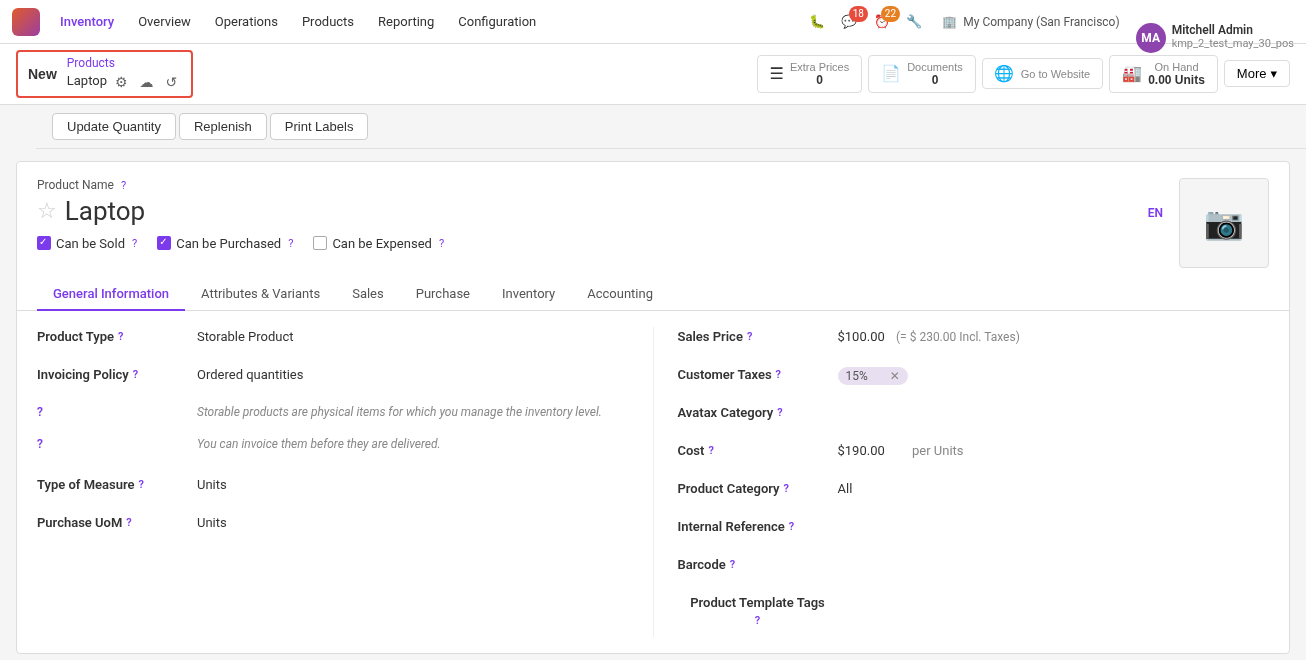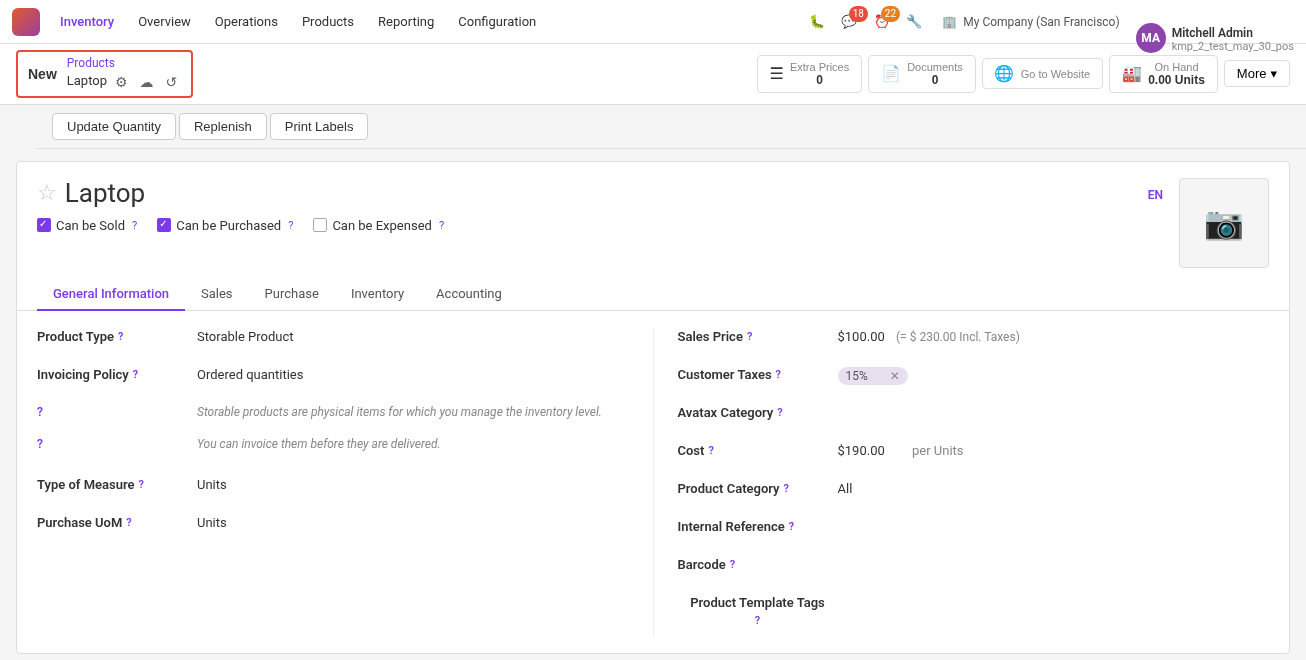--- a/index.html
+++ b/index.html
@@ -107,21 +107,21 @@
       <span>⏰</span>
       <span class="badge badge-orange">22</span>
     </div>
     <div class="topnav-icon-btn">
       <span>🔧</span>
     </div>
     <div class="company-info">
       <span>🏢</span>
       <span>My Company (San Francisco)</span>
     </div>
-    <div style="display:flex;align-items:flex-end;gap:6px;cursor:pointer;margin-top:32px;">
+    <div style="display:flex;align-items:flex-start;gap:6px;cursor:pointer;margin-top:32px;">
       <div class="user-avatar">MA</div>
       <div class="user-info">
         <div class="user-name">Mitchell Admin</div>
         <div class="user-sub">kmp_2_test_may_30_pos</div>
       </div>
     </div>
   </div>
 </div>
 
 <div class="toolbar">
@@ -177,20 +177,24 @@
   <button class="action-btn">Update Quantity</button>
   <button class="action-btn">Replenish</button>
   <button class="action-btn">Print Labels</button>
 </div>
 
 <div class="main">
   <div class="card">
 
     <div class="product-header">
       <div class="product-header-left">
+        <div class="product-name-label">
+          <span>Product Name</span>
+          <span class="help">?</span>
+        </div>
         <div class="star-name">
           <span class="star">☆</span>
           <span class="product-title">Laptop</span>
           <span class="lang-btn">EN</span>
         </div>
         <div class="checkboxes">
           <label class="checkbox-item">
             <span class="cb-checked"></span>
             <span>Can be Sold</span>
             <span class="help" style="color:#7c3aed;font-size:11px;margin-left:2px;">?</span>
@@ -207,20 +211,21 @@
           </label>
         </div>
       </div>
       <div class="product-image">
         <span>📷</span>
       </div>
     </div>
 
     <div class="tabs">
       <div class="tab active">General Information</div>
+      <div class="tab">Attributes &amp; Variants</div>
       <div class="tab">Sales</div>
       <div class="tab">Purchase</div>
       <div class="tab">Inventory</div>
       <div class="tab">Accounting</div>
     </div>
 
     <div class="form-section">
 
       <div class="form-col">
         <div class="form-row">

